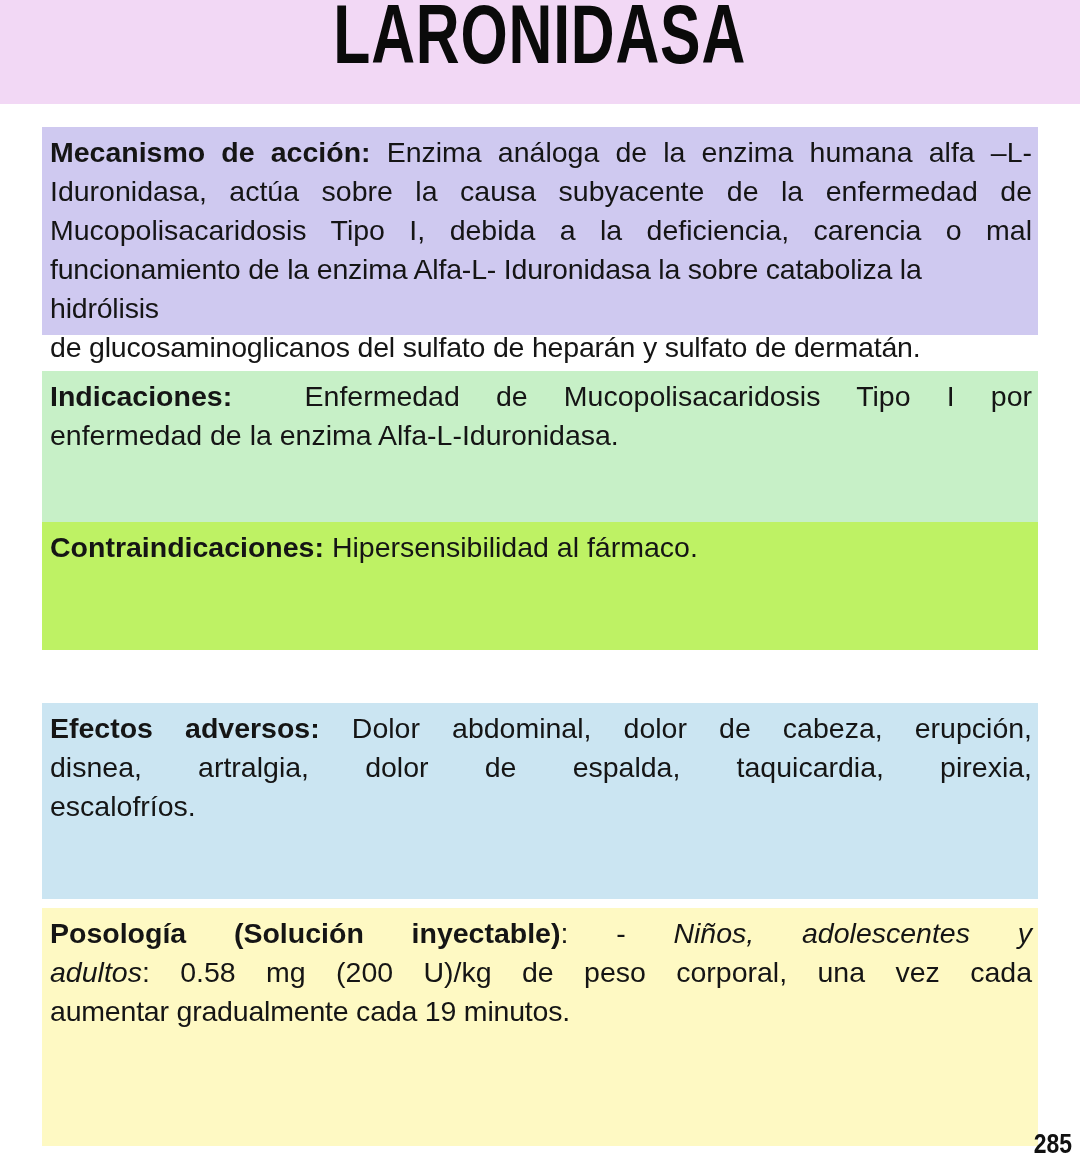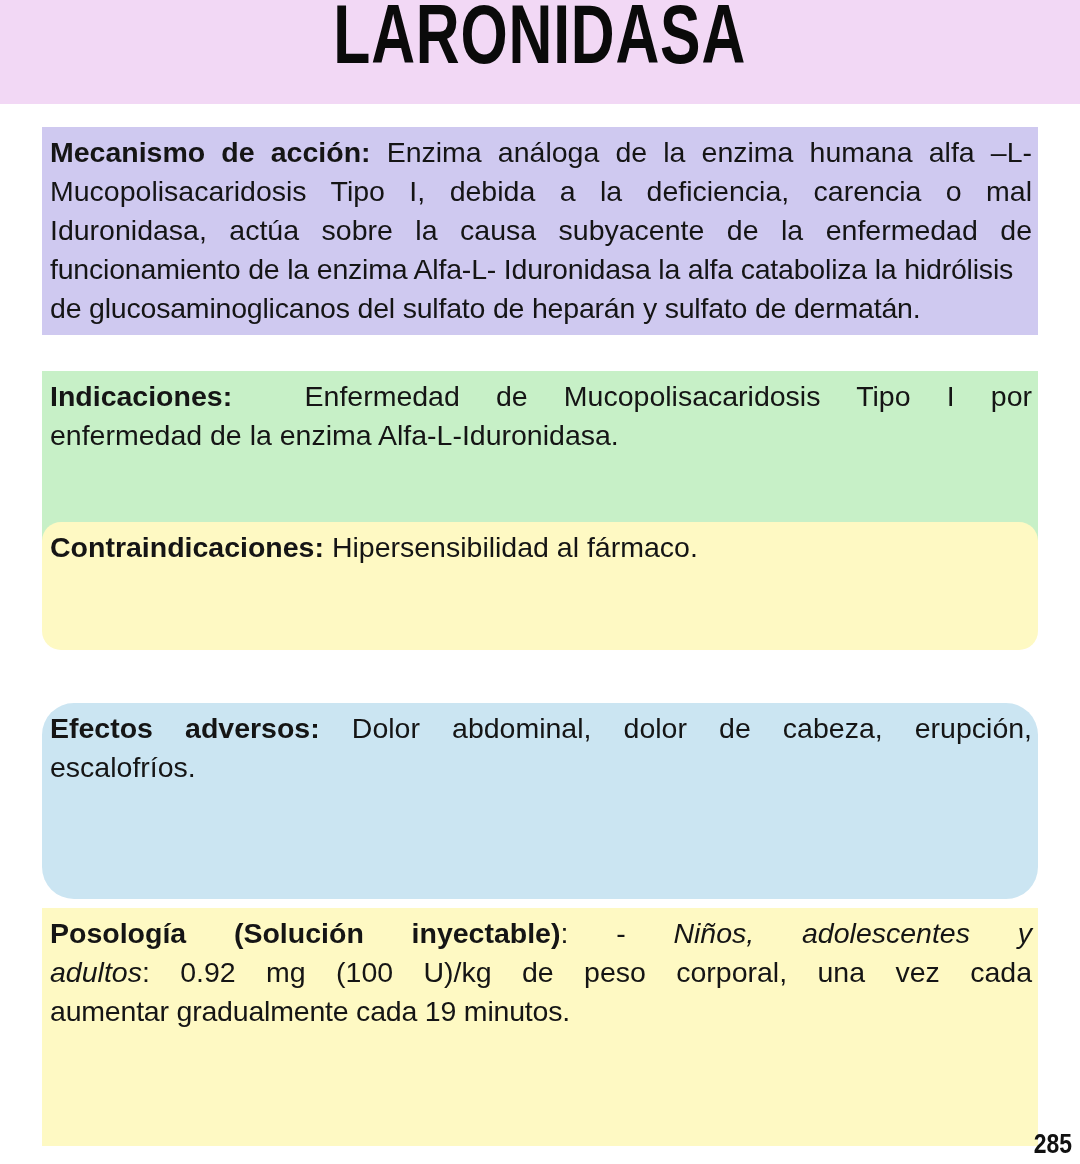--- a/index.html
+++ b/index.html
@@ -77,28 +77,26 @@
   }
   #block-indicaciones {
     top: 343px;
     height: 212px;
     background: #c7f0c7;
     margin-top: 28px;
   }
   #block-contraindicaciones {
     top: 522px;
     height: 128px;
-    background: #fef9c3;
-    border-radius: 19px;
+    background: #bef264;
   }
   #block-efectos {
     top: 703px;
     height: 196px;
     background: #cbe5f2;
-    border-radius: 32px;
   }
   #block-posologia {
     top: 908px;
     height: 238px;
     background: #fef9c3;
   }
 
   
   .page-number {
     position: absolute;
@@ -115,39 +113,40 @@
 </style>
 </head>
 <body>
 
 <div class="title-band">
   <div class="title-text">LARONIDASA</div>
 </div>
 
 <div class="block" id="block-mecanismo">
   <p class="just"><span class="lbl">Mecanismo de acción:</span> <span>Enzima análoga de la enzima humana alfa –L-</span></p>
+  <p class="just">Iduronidasa, actúa sobre la causa subyacente de la enfermedad de</p>
   <p class="just">Mucopolisacaridosis Tipo I, debida a la deficiencia, carencia o mal</p>
-  <p class="just">Iduronidasa, actúa sobre la causa subyacente de la enfermedad de</p>
-  <p class="nojust tight">funcionamiento de la enzima Alfa-L- Iduronidasa la alfa cataboliza la hidrólisis</p>
+  <p class="nojust tight">funcionamiento de la enzima Alfa-L- Iduronidasa la sobre cataboliza la hidrólisis</p>
   <p class="nojust tight">de glucosaminoglicanos del sulfato de heparán y sulfato de dermatán.</p>
 </div>
 
 <div class="block" id="block-indicaciones">
   <p class="just"><span class="lbl">Indicaciones:</span>&nbsp; <span>Enfermedad de Mucopolisacaridosis Tipo I por</span></p>
   <p class="nojust">enfermedad de la enzima Alfa-L-Iduronidasa.</p>
 </div>
 
 <div class="block" id="block-contraindicaciones">
   <p class="nojust"><span class="lbl">Contraindicaciones:</span> <span>Hipersensibilidad al fármaco.</span></p>
 </div>
 
 <div class="block" id="block-efectos">
   <p class="just"><span class="lbl">Efectos adversos:</span> <span>Dolor abdominal, dolor de cabeza, erupción,</span></p>
+  <p class="just">disnea, artralgia, dolor de espalda, taquicardia, pirexia,</p>
   <p class="nojust">escalofríos.</p>
 </div>
 
 <div class="block" id="block-posologia">
   <p class="just"><span class="lbl">Posología (Solución inyectable)</span><span>: - </span><span class="ital">Niños, adolescentes y</span></p>
-  <p class="just"><span class="ital">adultos</span><span>: 0.92 mg (100 U)/kg de peso corporal, una vez cada</span></p>
+  <p class="just"><span class="ital">adultos</span><span>: 0.58 mg (200 U)/kg de peso corporal, una vez cada</span></p>
   <p class="nojust tight">aumentar gradualmente cada 19 minutos.</p>
 </div>
 
 <div class="page-number">285</div>
 
 </body></html>

